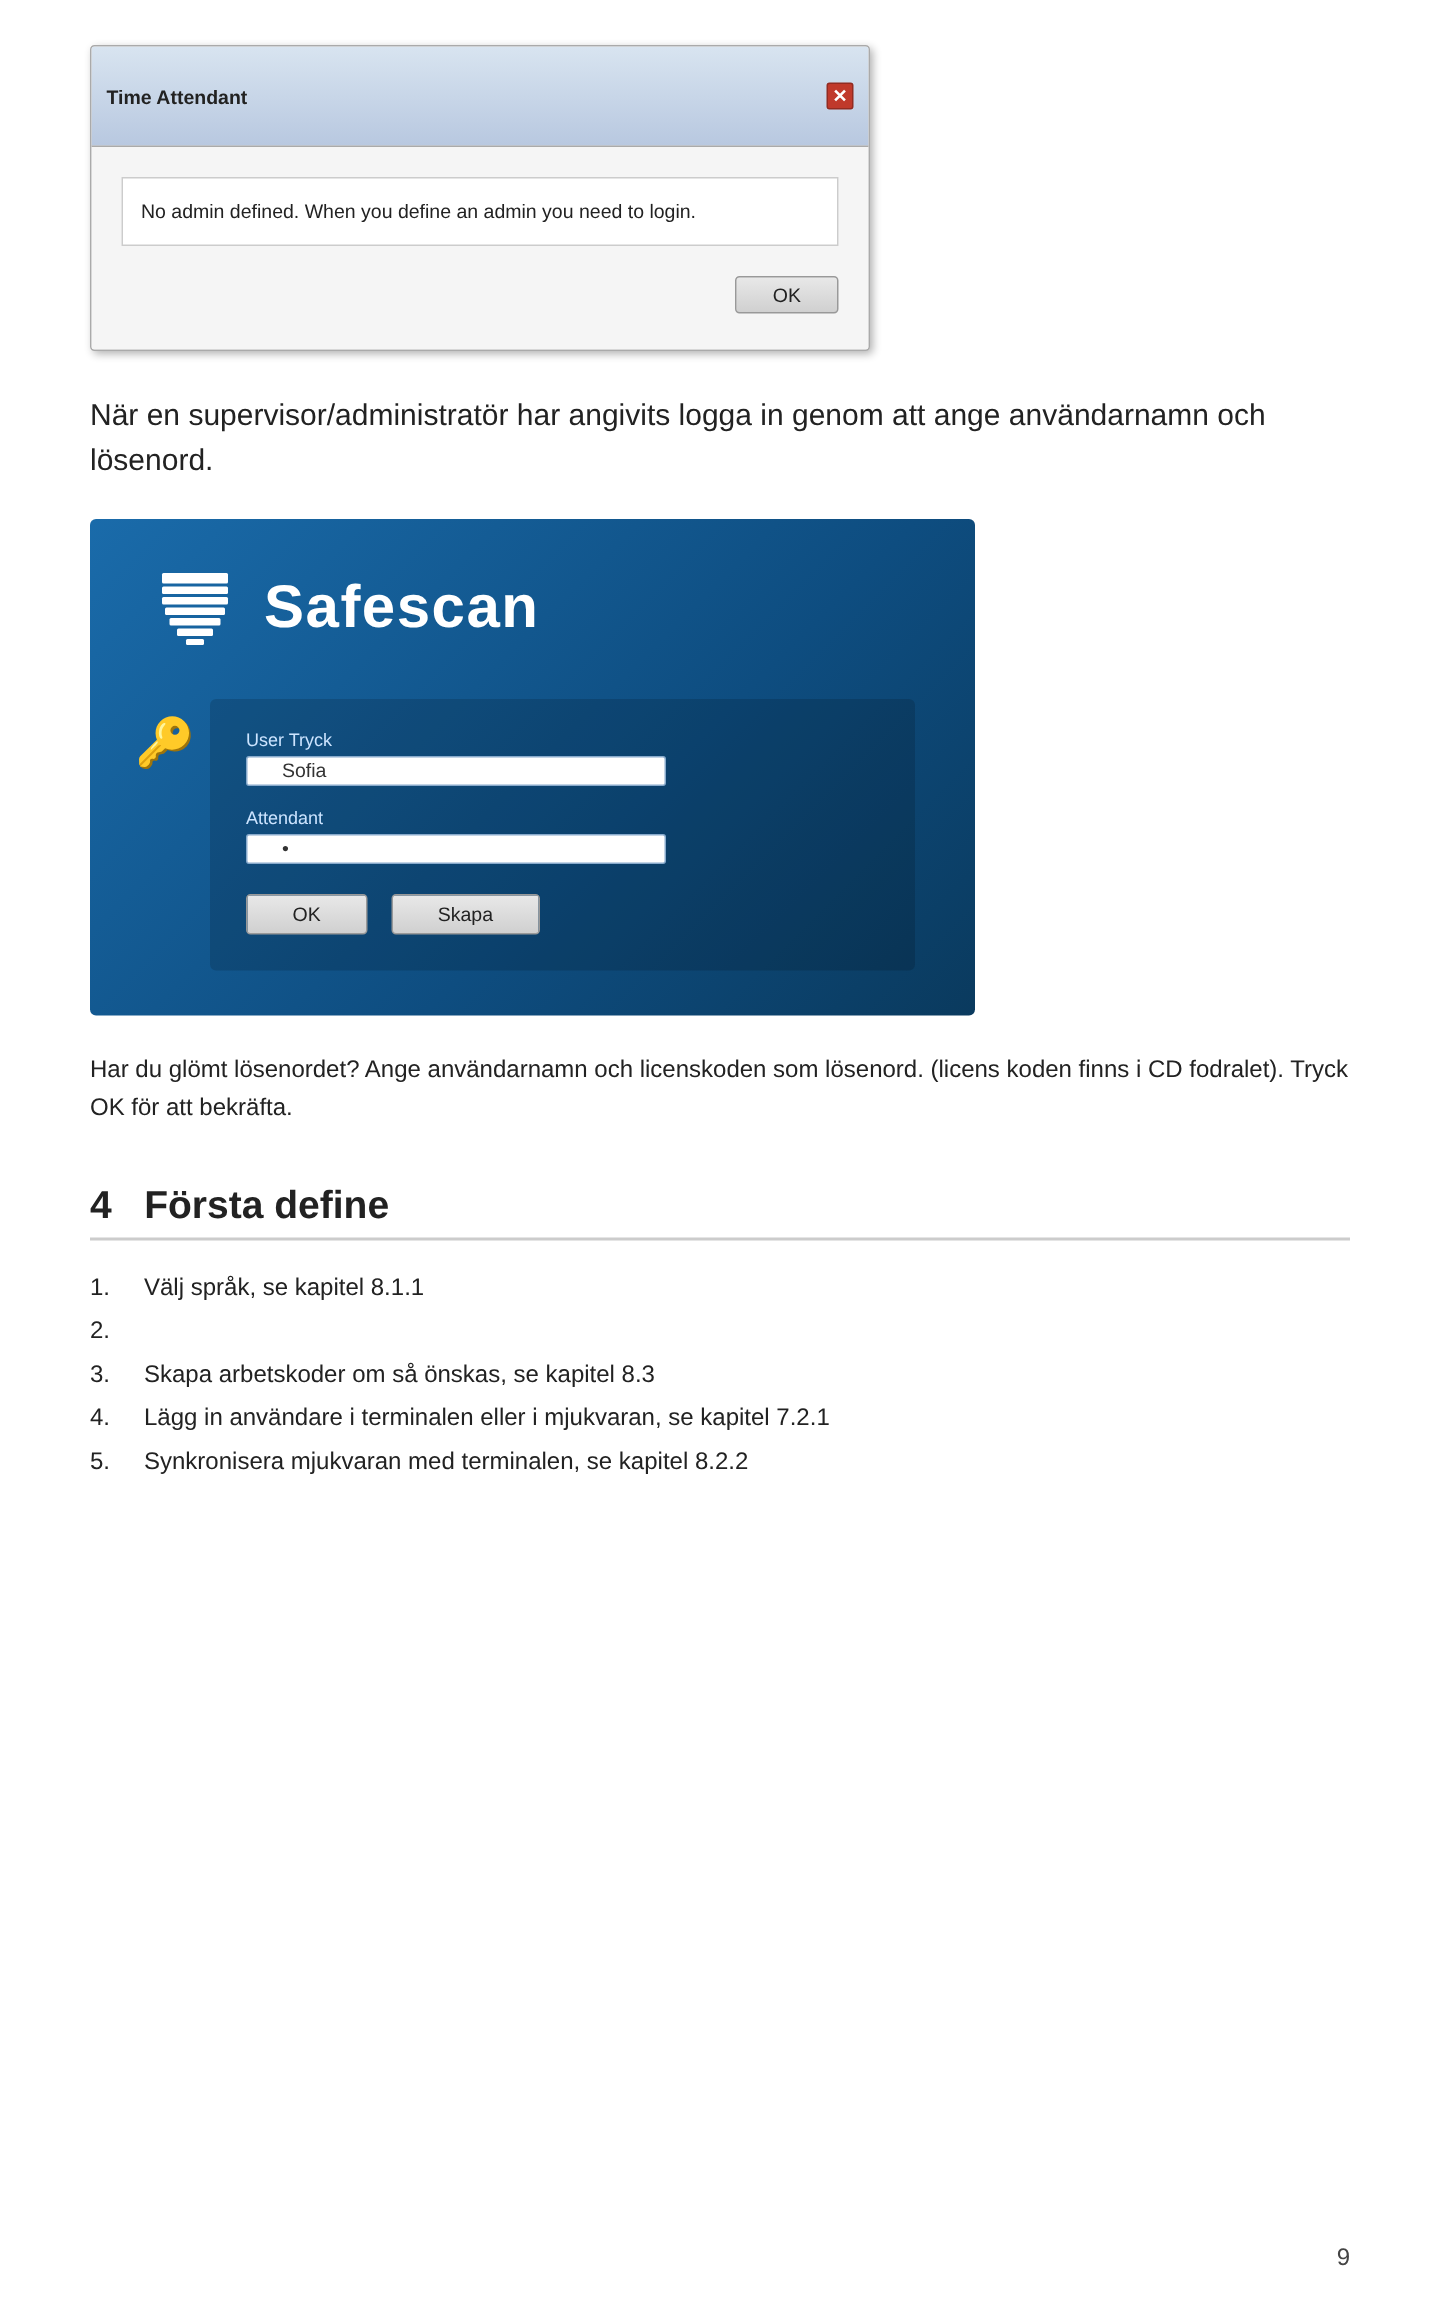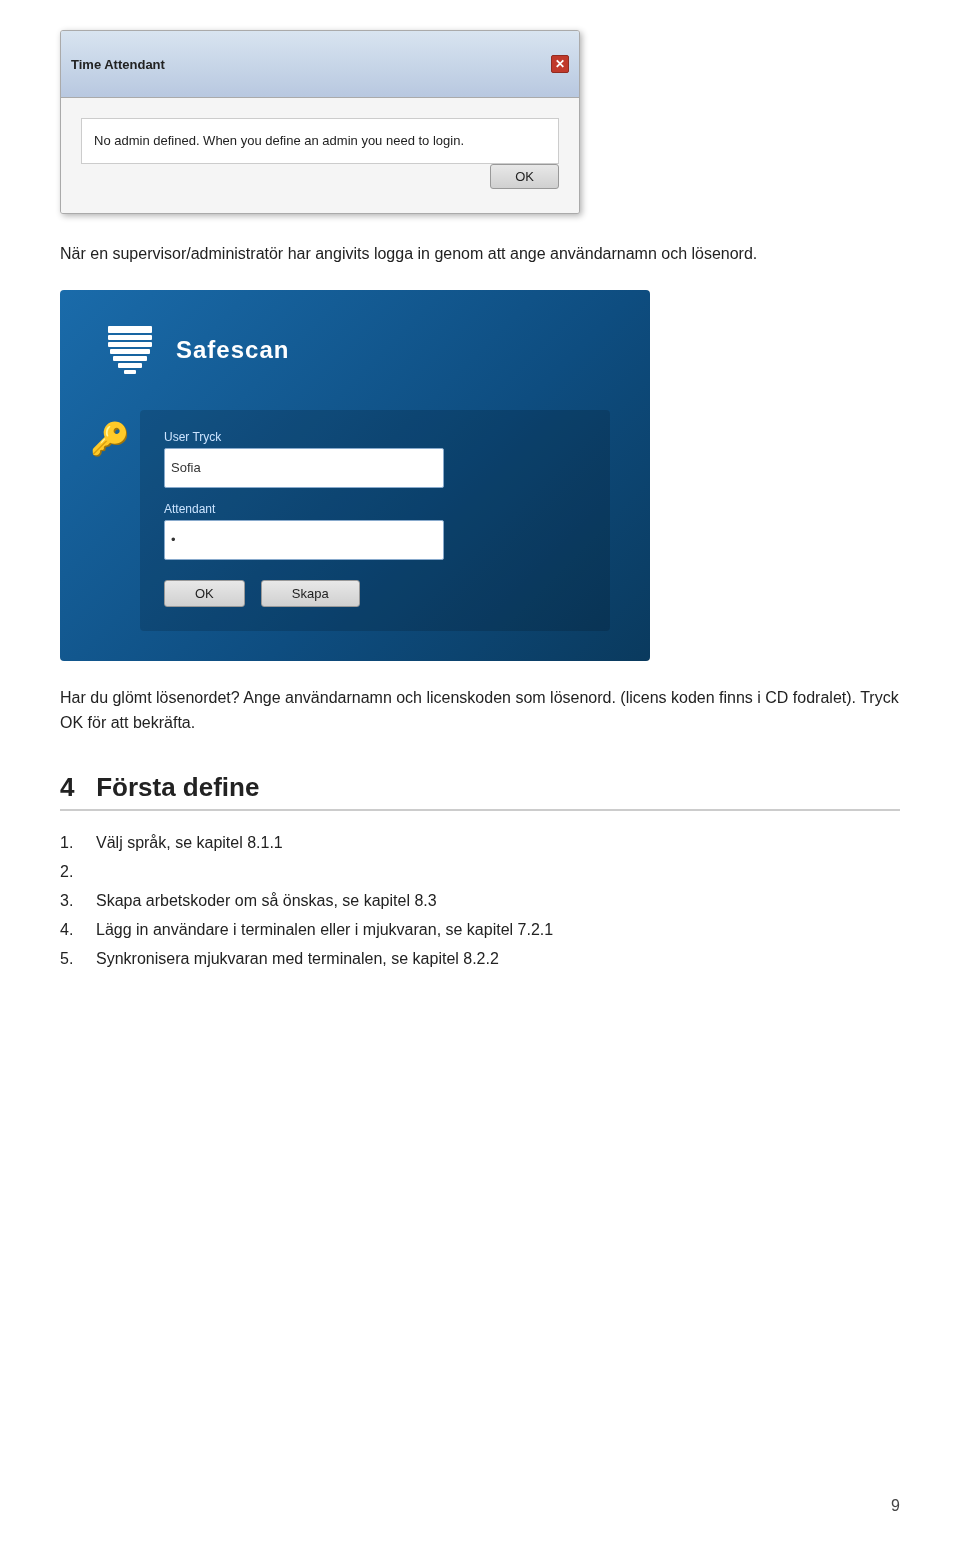--- a/index.html
+++ b/index.html
@@ -54,20 +54,21 @@
       font-weight: bold;
     }
     .dialog-body {
       padding: 20px 20px 16px 20px;
       background: #f5f5f5;
     }
     .dialog-message {
       font-size: 13px;
       color: #222;
       line-height: 1.5;
+      margin-bottom: 20px;
       border: 1px solid #ccc;
       padding: 12px;
       background: white;
     }
     .dialog-footer {
       display: flex;
       justify-content: flex-end;
       padding: 0 0 8px 0;
     }
     .dialog-ok-btn {
@@ -75,21 +76,21 @@
       border: 1px solid #999;
       border-radius: 3px;
       padding: 4px 24px;
       font-size: 13px;
       cursor: pointer;
       color: #222;
     }
 
     
     .intro-text {
-      font-size: 16px;
+      font-size: 20px;
       color: #222;
       line-height: 1.5;
       margin-bottom: 24px;
     }
 
     
     .safescan-wrapper {
       margin-bottom: 24px;
     }
     .safescan-box {
@@ -105,45 +106,45 @@
       align-items: center;
       margin-bottom: 30px;
     }
     .safescan-logo-icon {
       width: 60px;
       height: 60px;
       margin-right: 16px;
       flex-shrink: 0;
     }
     .safescan-brand-text {
-      font-size: 24px;
+      font-size: 40px;
       font-weight: bold;
       color: white;
       letter-spacing: 1px;
     }
     .safescan-form-area {
       background: rgba(0,0,0,0.15);
       border-radius: 4px;
       padding: 20px 24px 24px 24px;
       position: relative;
     }
     .form-label {
       font-size: 12px;
       color: #cce4ff;
       margin-bottom: 4px;
       display: block;
     }
     .form-input {
       display: block;
       width: 280px;
-      height: 40px;
+      height: 20px;
       background: white;
       border: 1px solid #88aacc;
       border-radius: 2px;
-      padding: 2px 6px;
+      padding: 2px 23px;
       font-size: 13px;
       color: #333;
       margin-bottom: 14px;
     }
     .form-buttons {
       display: flex;
       gap: 16px;
       margin-top: 20px;
     }
     .form-btn {

